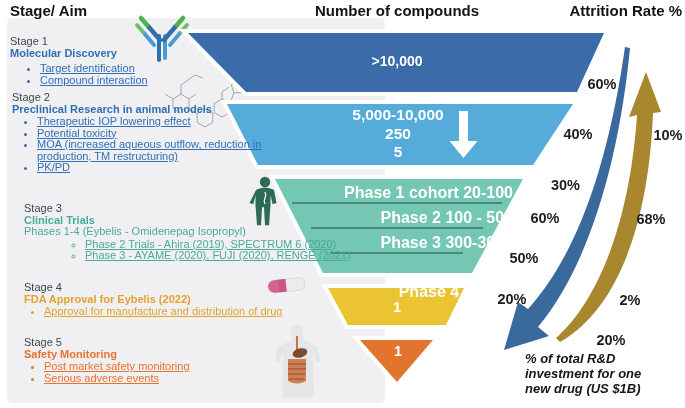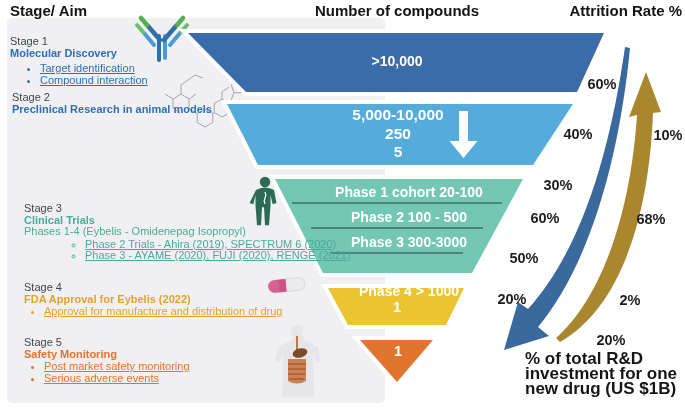--- a/index.html
+++ b/index.html
@@ -18,24 +18,24 @@
   .c-gold{color:#e2a32d;}
   .c-orange{color:#e8722c;}
   .ul-s1{padding-left:30px;list-style:disc;}
   .ul-s2{padding-left:25px;list-style:disc;width:235px;}
   .ul-sub{padding-left:61px;list-style:circle;}
   .ul-s45{padding-left:20px;list-style:disc;}
   .nowrap li{white-space:nowrap;}
   .fb{position:absolute;color:#fff;font-weight:bold;text-align:center;}
   .fb1{left:287px;top:53px;width:220px;font-size:14px;}
   .fb2{left:317px;top:106px;width:162px;font-size:15.5px;line-height:18.5px;}
-  .fb3{width:240px;left:289px;font-size:14px;}
+  .fb3{width:240px;left:273px;font-size:16px;text-align:right;}
   .fb-one{width:40px;font-size:14.5px;}
   .pct{position:absolute;font-weight:bold;font-size:14.5px;color:#1c1c1e;width:44px;text-align:center;white-space:nowrap;}
-  .caption{position:absolute;left:525px;top:351px;font-weight:bold;font-size:17px;line-height:15px;color:#151515;}
+  .caption{position:absolute;left:525px;top:351px;font-weight:bold;font-size:13px;line-height:15px;color:#151515;font-style:italic;}
   svg.overlay{position:absolute;left:0;top:0;}
 </style>
 </head>
 <body>
 
 <div class="canvas">
 
   <div class="panel"></div>
 
   <svg class="overlay" width="685" height="408" viewBox="0 0 685 408">
@@ -111,20 +111,26 @@
     <div class="ttl c-blue">Molecular Discovery</div>
     <ul class="ul-s1 c-blue" style="margin-top:4px;">
       <li>Target identification</li>
       <li>Compound interaction</li>
     </ul>
   </div>
 
   <div class="stage" style="left:12px;top:92px;">
     <div class="lbl">Stage 2</div>
     <div class="ttl c-blue">Preclinical Research in animal models</div>
+    <ul class="ul-s2 c-blue">
+      <li>Therapeutic IOP lowering effect</li>
+      <li>Potential toxicity</li>
+      <li>MOA (increased aqueous outflow, reduction in production, TM restructuring)</li>
+      <li>PK/PD</li>
+    </ul>
   </div>
 
   <div class="stage" style="left:24px;top:203px;">
     <div class="lbl">Stage 3</div>
     <div class="ttl c-teal">Clinical Trials</div>
     <div class="c-teal">Phases 1-4 (Eybelis - Omidenepag Isopropyl)</div>
     <ul class="ul-sub c-teal nowrap">
       <li>Phase 2 Trials - Ahira (2019), SPECTRUM 6 (2020)</li>
       <li>Phase 3 - AYAME (2020), FUJI (2020), RENGE (2021)</li>
     </ul>
@@ -155,21 +161,21 @@
   </div>
   <div class="fb fb3" style="top:184px;">Phase 1 cohort 20-100</div>
   <div class="fb fb3" style="top:209px;">Phase 2 100 - 500</div>
   <div class="fb fb3" style="top:234px;">Phase 3 300-3000</div>
   <div class="fb fb3" style="top:257px;margin-top:26px;">Phase 4 &gt; 1000</div>
   <div class="fb fb-one" style="left:377px;top:299px;">1</div>
   <div class="fb fb-one" style="left:378px;top:343px;">1</div>
 
   <div class="pct" style="left:580px;top:76px;">60%</div>
   <div class="pct" style="left:556px;top:126px;">40%</div>
-  <div class="pct" style="left:536px;top:177px;">30%</div>
+  <div class="pct" style="left:536px;top:177px;text-align:right;">30%</div>
   <div class="pct" style="left:523px;top:210px;">60%</div>
   <div class="pct" style="left:502px;top:250px;">50%</div>
   <div class="pct" style="left:490px;top:291px;">20%</div>
 
   <div class="pct" style="left:646px;top:127px;">10%</div>
   <div class="pct" style="left:629px;top:211px;">68%</div>
   <div class="pct" style="left:608px;top:292px;">2%</div>
   <div class="pct" style="left:589px;top:332px;">20%</div>
 
   <div class="caption">

